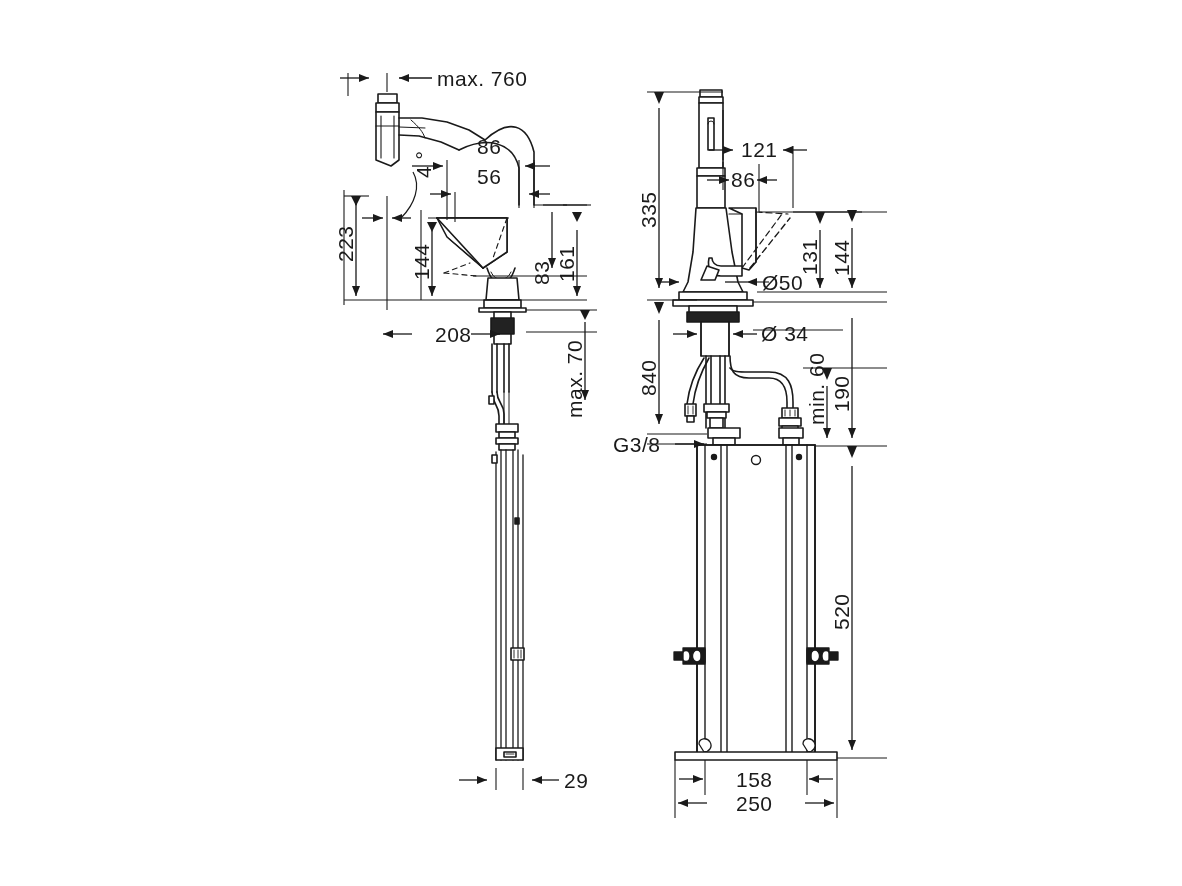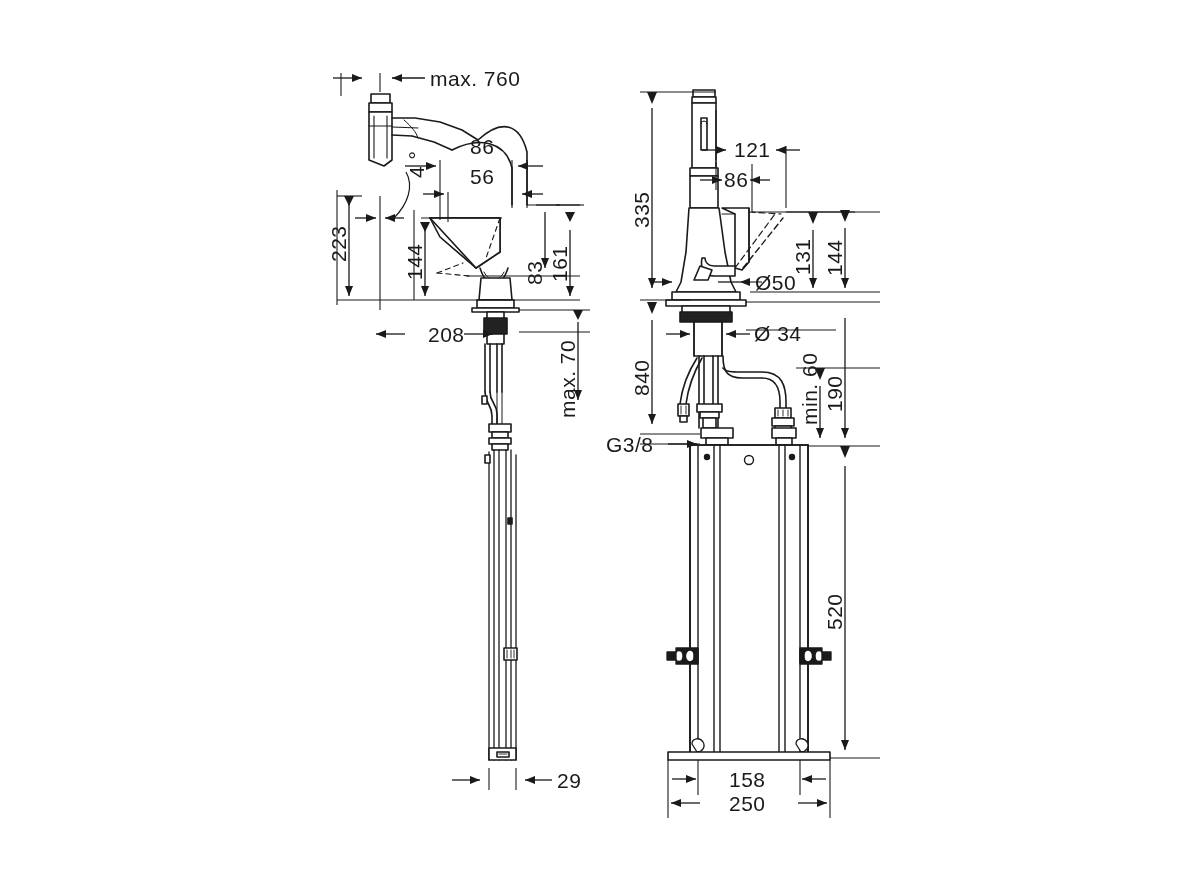--- a/index.html
+++ b/index.html
@@ -9,20 +9,21 @@
   }
   body {
     font-family: "Liberation Sans", sans-serif;
   }
   #sheet {
     position: relative;
     width: 1072px;
     height: 886px;
     background: #ffffff;
     overflow: hidden;
+    margin-left: 7px;
   }
   #sheet svg {
     display: block;
   }
   .dimtext {
     font-family: "Liberation Sans", sans-serif;
     font-size: 21px;
     fill: #1a1a1a;
     letter-spacing: 0.5px;
   }

